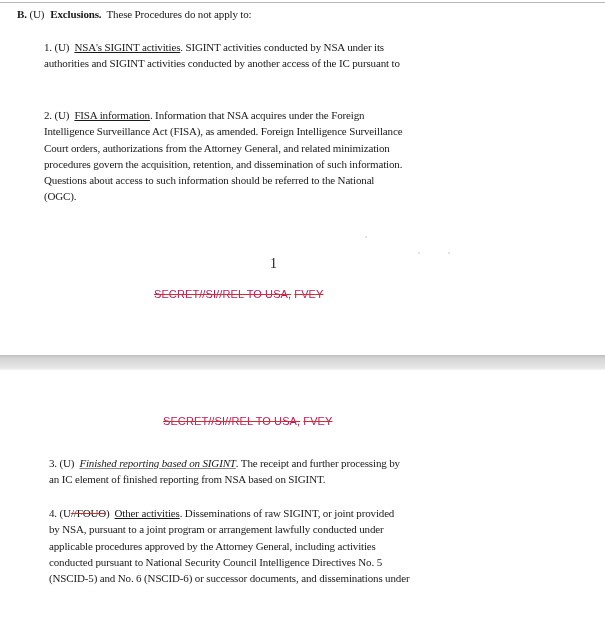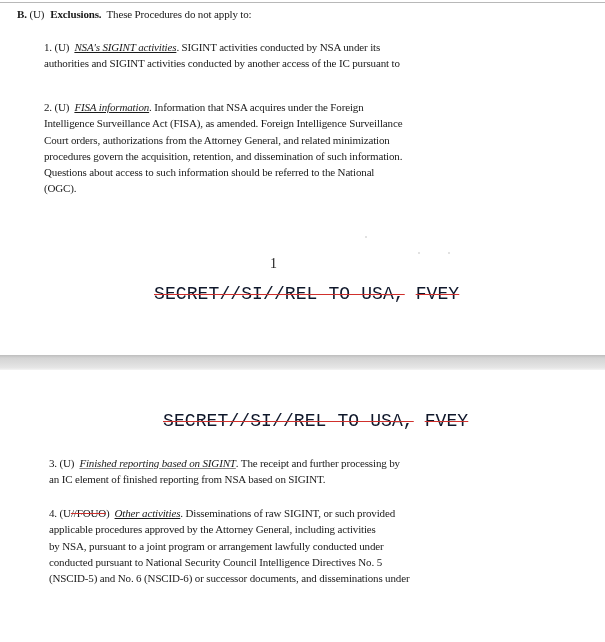--- a/index.html
+++ b/index.html
@@ -43,26 +43,25 @@
       line-height: 16.3px;
       letter-spacing: -0.15px;
       white-space: nowrap;
       margin: 0;
     }
     .heading { left: 17px; top: 6px; }
     .heading b { font-weight: bold; }
     .heading .gap { display: inline-block; width: 6px; }
 
     .item1 { left: 44px; top: 39px; }
-    .item2 { left: 44px; top: 99px; }
+    .item2 { left: 44px; top: 107px; }
     .item3 { left: 49px; top: 455px; }
     .item4 { left: 49px; top: 505px; }
 
     .u-it {
-      font-style: italic;
       text-decoration: underline;
       text-underline-offset: 1px;
       text-decoration-thickness: 1px;
     }
     .u-it-gray {
       font-style: italic;
       text-decoration: underline;
       text-decoration-color: #888888;
       text-underline-offset: 1px;
     }
@@ -70,24 +69,24 @@
 
     .page-number {
       position: absolute;
       left: 270px; top: 256px;
       font-size: 14px;
       line-height: 16px;
     }
 
     .classif {
       position: absolute;
-      font-family: Liberation Mono, monospace;
-      font-size: 18px;
+      font-family: Liberation Sans, sans-serif;
+      font-size: 11px;
       line-height: 14px;
-      color: #0f172a;
+      color: #be185d;
       letter-spacing: 0.1px;
       white-space: pre;
     }
     .classif .strike {
       text-decoration: line-through;
       text-decoration-color: #d0302c;
       text-decoration-thickness: 1.3px;
     }
     .classif-1 { left: 154px; top: 287px; }
     .classif-2 { left: 163px; top: 414px; }
@@ -140,18 +139,18 @@
 <div class="page page-2"></div>
 
 <div class="classif classif-2"><span class="strike">SECRET//SI//REL TO USA,</span> <span class="strike">FVEY</span></div>
 
 <div class="txt item3">
   <div><span>3.</span> <span>(U)</span><span class="sp"></span><span class="u-it-gray">Finished reporting based on SIGINT</span><span>. The receipt and further processing by</span></div>
   <div>an IC element of finished reporting from NSA based on SIGINT.</div>
 </div>
 
 <div class="txt item4">
-  <div><span>4.</span> <span><span>(U</span><span class="redline">//FOUO</span><span>)</span></span><span class="sp"></span><span class="u-it">Other activities</span><span>. Disseminations of raw SIGINT, or such provided</span></div>
+  <div><span>4.</span> <span><span>(U</span><span class="redline">//FOUO</span><span>)</span></span><span class="sp"></span><span class="u-it">Other activities</span><span>. Disseminations of raw SIGINT, or joint provided</span></div>
+  <div>by NSA, pursuant to a joint program or arrangement lawfully conducted under</div>
   <div>applicable procedures approved by the Attorney General, including activities</div>
-  <div>by NSA, pursuant to a joint program or arrangement lawfully conducted under</div>
   <div>conducted pursuant to National Security Council Intelligence Directives No. 5</div>
   <div>(NSCID-5) and No. 6 (NSCID-6) or successor documents, and disseminations under</div>
 </div>
 
 </body></html>

